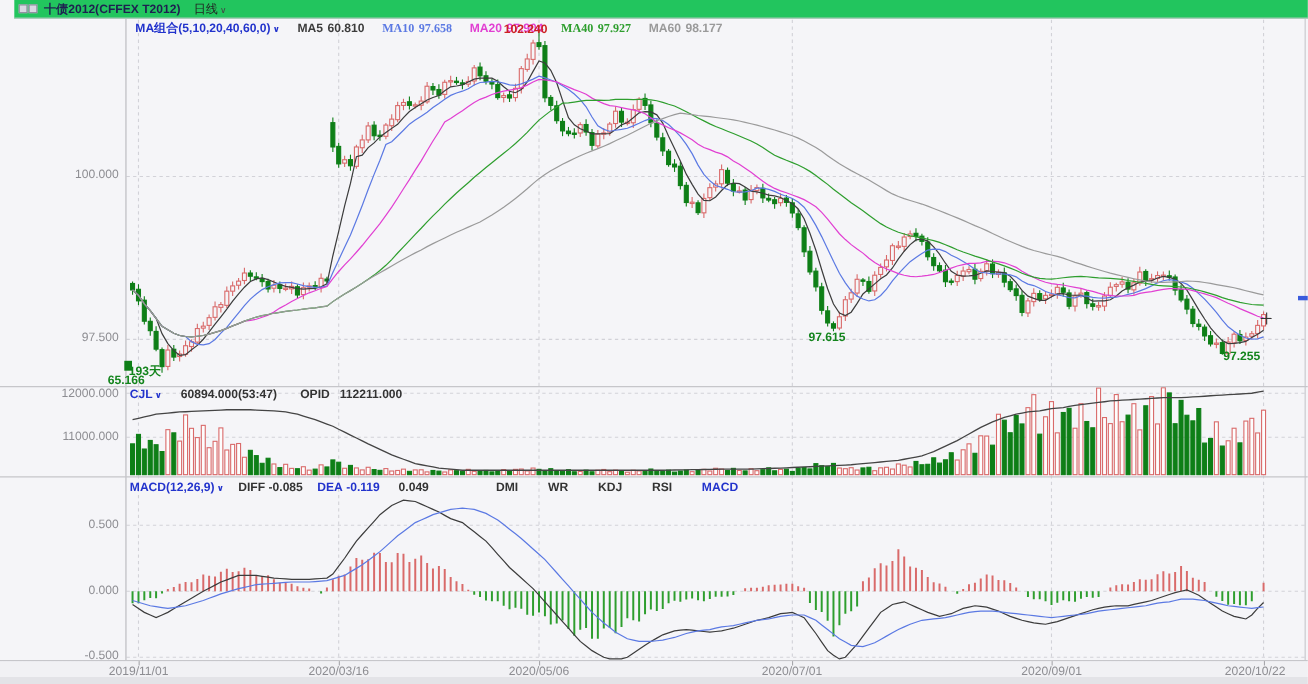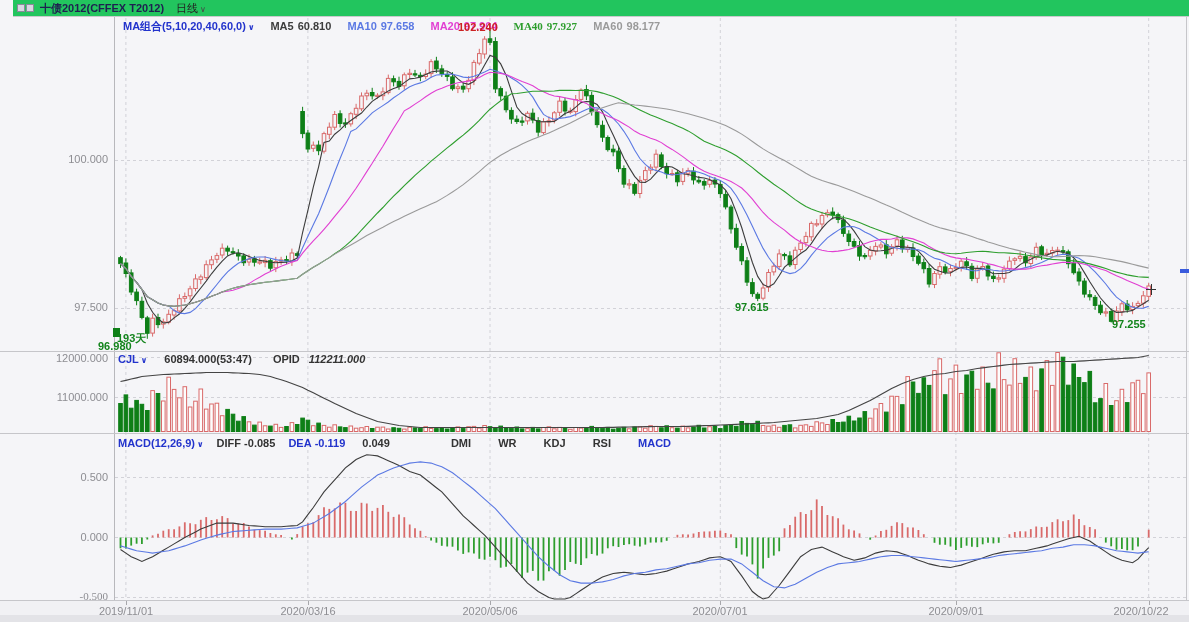--- a/index.html
+++ b/index.html
@@ -20,21 +20,21 @@
   .hdr{font-weight:bold;color:#333;}
   .blue{color:#2233cc;}
   .green{color:#2e9e2e;}
   .ma-item{margin-left:13px;font-weight:bold;}
   .ma-item .lbl{margin-right:4px;}
   .ann{font-weight:bold;}
   .ann.red{color:#cc2222;}
   .ann.green{color:#13841c;}
   .macd-tabs{margin-left:58px;}
   .tab{margin-right:24px;font-weight:bold;cursor:pointer;}
-  .gap14{margin-left:14px;} .gap18{margin-left:18px;} .gap6{margin-left:6px;font-style:italic;} .gap10{margin-left:10px;}
+  .gap14{margin-left:14px;} .gap18{margin-left:18px;} .gap6{margin-left:6px;} .gap10{margin-left:10px;}
   .xband{position:absolute;top:600px;left:0;width:1189px;height:22px;z-index:2;
          background:linear-gradient(#f1f1f4 0,#f1f1f4 14px,#e3e3e7 14px,#e3e3e7 22px);
          border-top:1px solid #c6c6ca;box-sizing:border-box;}
   .xlab{position:absolute;top:4px;color:#8d8d92;transform:translateX(-50%);}
   .xtick{position:absolute;top:0;width:1px;height:4px;background:#a7a7ab;}
   .marker-sq{position:absolute;width:7px;height:9px;background:#0e7f17;z-index:2;}
 </style>
 </head>
 <body>
 
@@ -854,33 +854,33 @@
       </g>
       <g>
         <line x1="1146" y1="289.5" x2="1156" y2="289.5" stroke="#333" stroke-width="1"></line>
         <line x1="1151.5" y1="284" x2="1151.5" y2="295" stroke="#333" stroke-width="1"></line>
       </g>
     </svg>
 
   <div class="ov" style="left:123px;top:20px;">
     <span class="hdr blue"><span>MA组合(5,10,20,40,60,0)</span><span class="chev blue">∨</span></span>
     <span class="ma-item" style="color: rgb(60, 60, 60);"><span class="lbl">MA5</span><span>60.810</span></span>
-    <span class="ma-item" style="color: rgb(91, 121, 227);"><span class="lbl">MA10</span><span>97.658</span></span>
+    <span class="ma-item" style="color: rgb(91, 121, 227); font-family: Liberation Serif, serif;"><span class="lbl">MA10</span><span>97.658</span></span>
     <span class="ma-item" style="color: rgb(225, 63, 210);"><span class="lbl">MA20</span><span>97.904</span></span>
     <span class="ma-item" style="color: rgb(46, 158, 46); font-family: Liberation Serif, serif;"><span class="lbl">MA40</span><span>97.927</span></span>
     <span class="ma-item" style="color: rgb(154, 154, 154);"><span class="lbl">MA60</span><span>98.177</span></span>
   </div>
 
   <div class="ov ylab" style="top:153px;">100.000</div>
   <div class="ov ylab" style="top:301px;">97.500</div>
 
   <div class="ov ann red" style="left:458px;top:21px;">102.240</div>
   <div class="marker-sq" style="left:113px;top:328px;"></div>
   <div class="ov ann green" style="left:117px;top:332px;">193天</div>
-  <div class="ov ann green" style="left:98px;top:340px;">96.980</div>
+  <div class="ov ann green" style="left:98px;top:340px;">65.166</div>
   <div class="ov ann green" style="left:735px;top:301px;">97.615</div>
   <div class="ov ann green" style="left:1112px;top:318px;">97.255</div>
 
   <div class="ov" style="left:118px;top:353px;">
     <span class="hdr blue"><span>CJL</span><span class="chev blue">∨</span></span>
     <span class="hdr gap14">60894.000(53:47)</span>
     <span class="hdr gap18">OPID</span>
     <span class="hdr gap6">112211.000</span>
   </div>
   <div class="ov ylab" style="top:352px;">12000.000</div>
@@ -896,21 +896,21 @@
     <span class="macd-tabs">
       <span class="tab" style="color: rgb(51, 51, 51);">DMI</span>
       <span class="tab" style="color: rgb(51, 51, 51);">WR</span>
       <span class="tab" style="color: rgb(51, 51, 51);">KDJ</span>
       <span class="tab" style="color: rgb(51, 51, 51);">RSI</span>
       <span class="tab" style="color: rgb(34, 51, 204);">MACD</span>
     </span>
   </div>
   <div class="ov ylab" style="top:471px;">0.500</div>
   <div class="ov ylab" style="top:531px;">0.000</div>
-  <div class="ov ylab" style="top:590px;font-family:Liberation Serif, serif;">-0.500</div>
+  <div class="ov ylab" style="top:590px;">-0.500</div>
 
   <div class="xband" id="xband">
       <div class="xtick" style="left: 126px;"></div>
       <div class="xlab" style="left: 126px;">2019/11/01</div>
       <div class="xtick" style="left: 308px;"></div>
       <div class="xlab" style="left: 308px;">2020/03/16</div>
       <div class="xtick" style="left: 490px;"></div>
       <div class="xlab" style="left: 490px;">2020/05/06</div>
       <div class="xtick" style="left: 720px;"></div>
       <div class="xlab" style="left: 720px;">2020/07/01</div>

